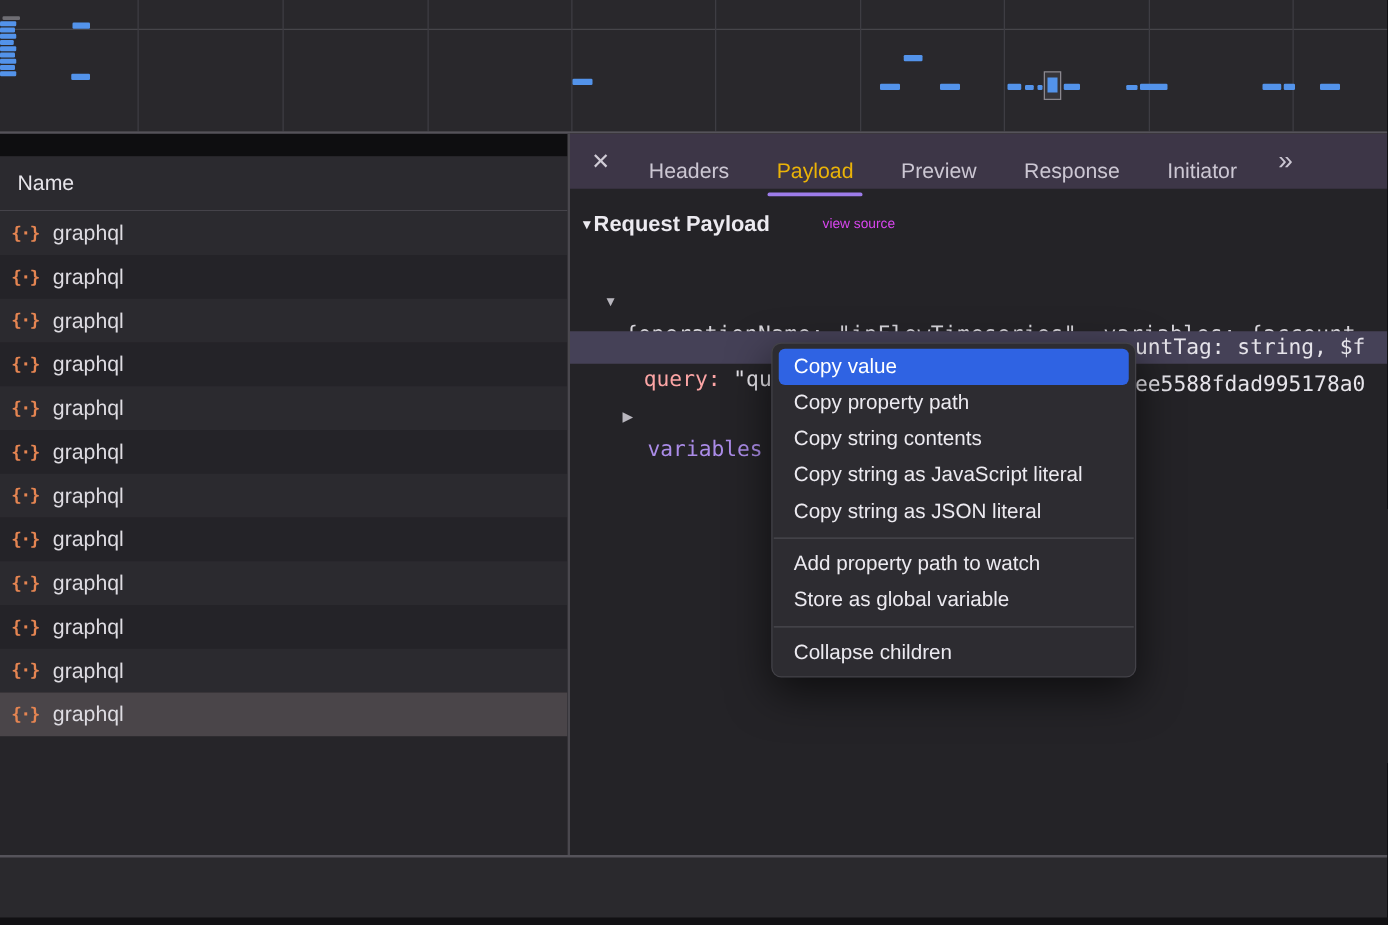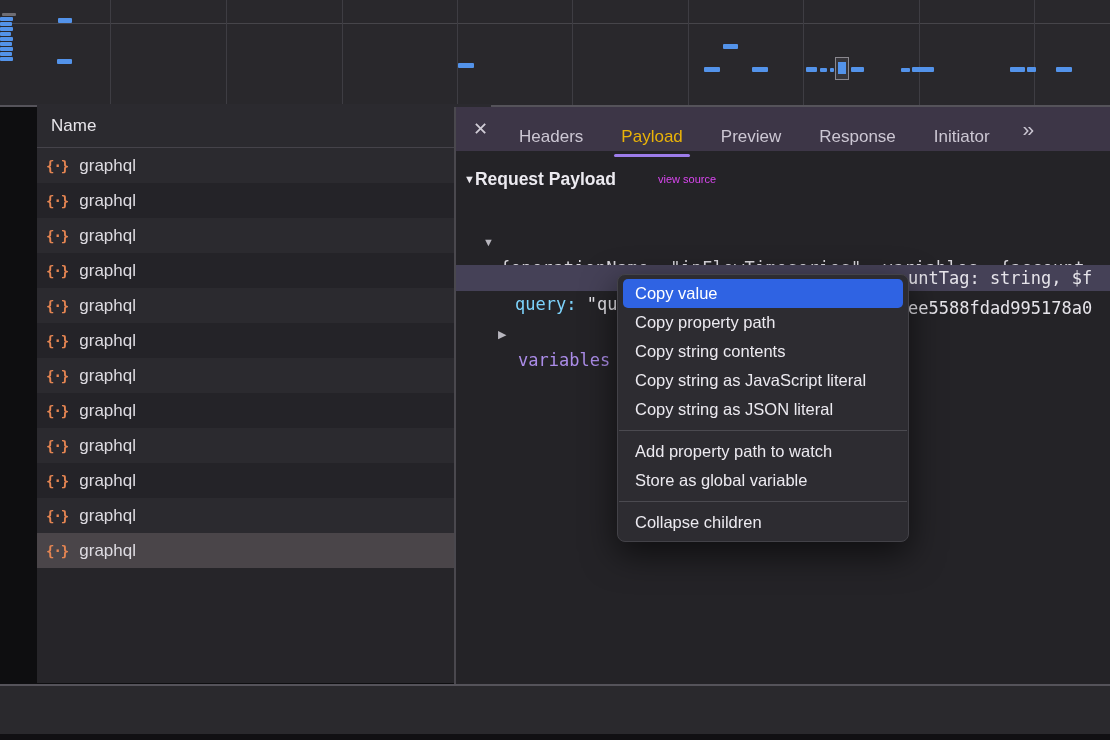--- a/index.html
+++ b/index.html
@@ -11,21 +11,21 @@
   .gridline{position:absolute;top:0;width:1px;height:105px;background:#3e3d43;}
   .ov-hline{position:absolute;left:0;top:23px;width:1110px;height:1px;background:#46454a;}
   .bar{position:absolute;background:#5393ea;border-radius:1px;}
   .bar.gray{background:#6e6d73;}
   .marker{position:absolute;left:835px;top:57px;width:14px;height:23px;border:1px solid #8a888f;
           background:rgba(70,69,75,.45);box-sizing:border-box;}
   .marker-inner{position:absolute;left:2px;top:4px;width:8px;height:12px;background:#5393ea;}
   .top-divider{position:absolute;left:0;top:105px;width:1110px;height:2px;background:#55535a;}
 
   
-  .left-panel{position:absolute;left:0;top:104px;width:454px;height:579px;background:#262529;overflow:hidden;margin-left:37px;}
+  .left-panel{position:absolute;left:0;top:125px;width:454px;height:579px;background:#262529;overflow:hidden;}
   .name-header{height:43px;line-height:43px;padding-left:14px;background:#2b2a2f;color:#e7e5ea;
                font-size:17px;border-bottom:1px solid #45434a;}
   .net-row{height:35px;display:flex;align-items:center;padding-left:9px;font-size:17px;color:#dedce2;background:#242328;}
   .net-row.odd{background:#2b2a2f;}
   .net-row.selected{background:#4a4549;}
   .json-icon{color:#e58552;font-weight:bold;font-family:"DejaVu Sans Mono",monospace;
              font-size:14px;letter-spacing:-1px;margin-right:11px;}
   .v-divider{position:absolute;left:454px;top:107px;width:2px;height:628px;background:#4a484e;}
 
   
@@ -54,21 +54,21 @@
   .row-opname{top:84px;}
   .row-opname .txt{position:absolute;left:59px;}
   .row-query{top:114px;background:#454157;}
   .row-query .txt{position:absolute;left:59px;}
   .row-vars{top:144px;}
   .row-vars .tri{left:42px;}
   .row-vars .txt{position:absolute;left:62px;}
   .frag-right{position:absolute;left:452px;top:0;}
   .key-purple{color:#ab8ce8;}
   .val-cyan{color:#3fc3d9;}
-  .key-sel{color:#7dd3fc;}
+  .key-sel{color:#fca5a5;}
   .val-white{color:#e6e4ea;}
 
   
   .footer{position:absolute;left:0;top:684px;width:1110px;height:51px;background:#2a292d;border-top:2px solid #55535a;box-sizing:border-box;}
   .bottom-strip{position:absolute;left:0;top:734px;width:1110px;height:6px;background:#111013;}
 
   
   .context-menu{position:absolute;left:617px;top:274px;width:292px;background:#2d2c31;
                 border:1px solid #434248;border-radius:8px;padding:4px 0;box-sizing:border-box;
                 box-shadow:0 12px 34px rgba(0,0,0,.6);z-index:10;}

